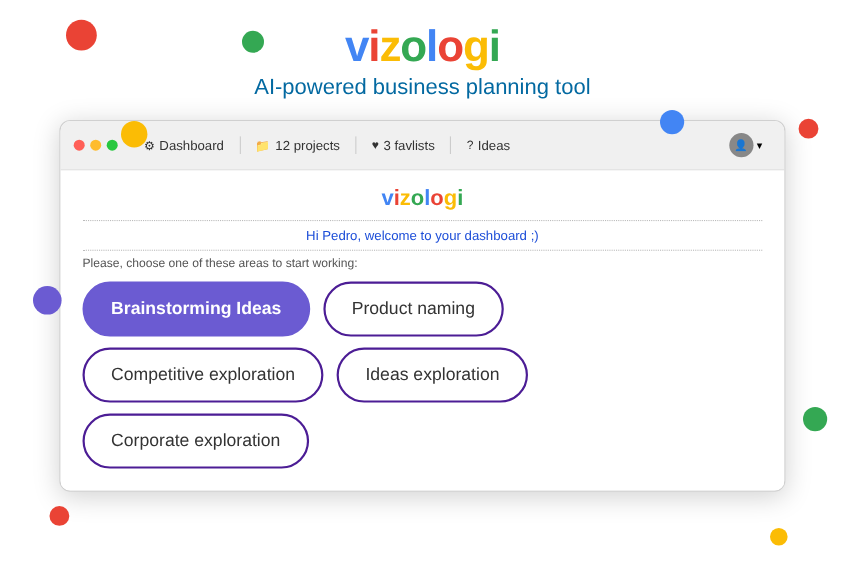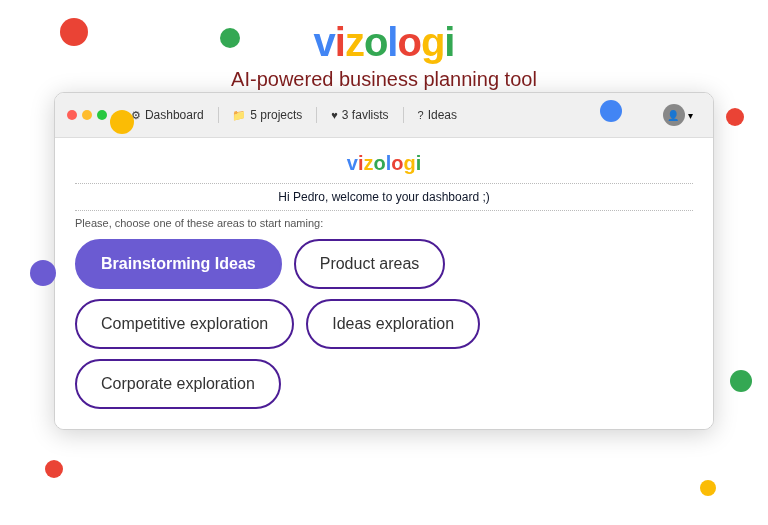--- a/index.html
+++ b/index.html
@@ -38,23 +38,23 @@
     .vizologi-logo .i1 { color: #EA4335; }
     .vizologi-logo .z { color: #FBBC05; }
     .vizologi-logo .o { color: #34A853; }
     .vizologi-logo .l { color: #4285F4; }
     .vizologi-logo .o2 { color: #EA4335; }
     .vizologi-logo .g { color: #FBBC05; }
     .vizologi-logo .i2 { color: #34A853; }
 
     .tagline {
       font-size: 20px;
-      color: #7f1d1d;
+      color: #0369a1;
       font-weight: 400;
-      margin-bottom: 1px;
+      margin-bottom: 18px;
     }
 
     
     .browser-window {
       margin: 0 auto;
       width: 660px;
       border-radius: 10px;
       overflow: hidden;
       box-shadow: 0 4px 24px rgba(0,0,0,0.18);
       border: 1px solid #d0d0d0;
@@ -154,21 +154,21 @@
 
     .dotted-divider {
       border: none;
       border-top: 1.5px dotted #bbb;
       margin: 6px 0;
     }
 
     .welcome-text {
       text-align: center;
       font-size: 12px;
-      color: #0f172a;
+      color: #1d4ed8;
       margin: 4px 0;
     }
 
     .instruction-text {
       font-size: 11px;
       color: #555;
       margin: 6px 0 10px 0;
     }
 
     
@@ -231,21 +231,21 @@
         <div class="tl tl-green"></div>
       </div>
       <div class="browser-nav">
         <div class="nav-item">
           <span class="icon">⚙</span>
           <span>Dashboard</span>
         </div>
         <div class="nav-divider"></div>
         <div class="nav-item">
           <span class="icon">📁</span>
-          <span>5 projects</span>
+          <span>12 projects</span>
         </div>
         <div class="nav-divider"></div>
         <div class="nav-item">
           <span class="icon">♥</span>
           <span>3 favlists</span>
         </div>
         <div class="nav-divider"></div>
         <div class="nav-item">
           <span class="icon">?</span>
           <span>Ideas</span>
@@ -257,26 +257,26 @@
       </div>
     </div>
 
     <div class="app-content">
       <div class="app-logo">
         <span class="v">v</span><span class="i1">i</span><span class="z">z</span><span class="o">o</span><span class="l">l</span><span class="o2">o</span><span class="g">g</span><span class="i2">i</span>
       </div>
       <hr class="dotted-divider">
       <div class="welcome-text">Hi Pedro, welcome to your dashboard ;)</div>
       <hr class="dotted-divider">
-      <div class="instruction-text">Please, choose one of these areas to start naming:</div>
+      <div class="instruction-text">Please, choose one of these areas to start working:</div>
 
       <div class="buttons-grid">
         <div class="buttons-row">
           <button class="action-btn active">Brainstorming Ideas</button>
-          <button class="action-btn">Product areas</button>
+          <button class="action-btn">Product naming</button>
         </div>
         <div class="buttons-row">
           <button class="action-btn">Competitive exploration</button>
           <button class="action-btn">Ideas exploration</button>
         </div>
         <div class="buttons-row">
           <button class="action-btn">Corporate exploration</button>
         </div>
       </div>
     </div>

